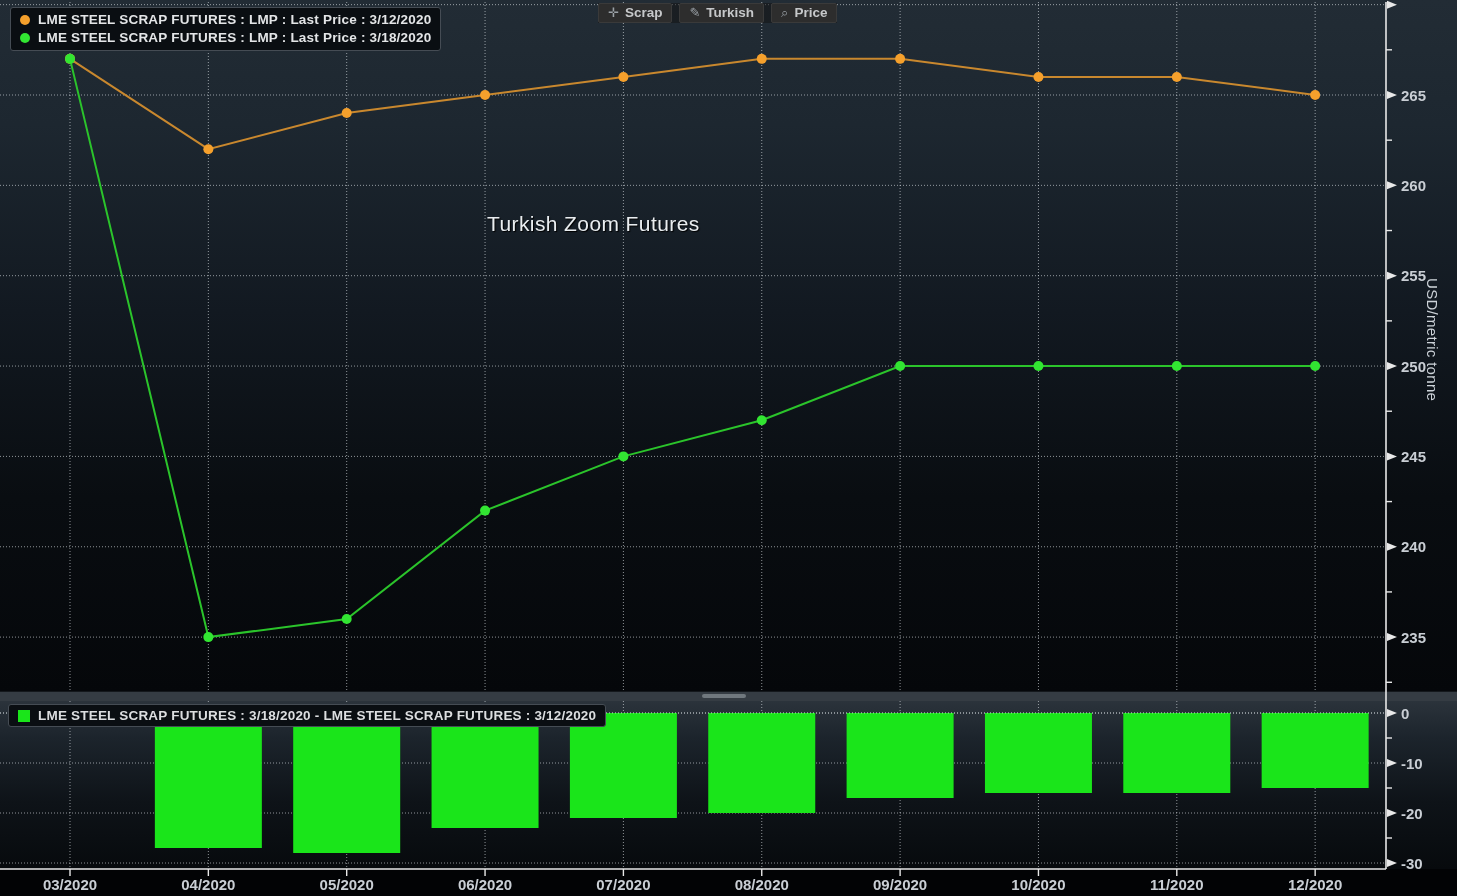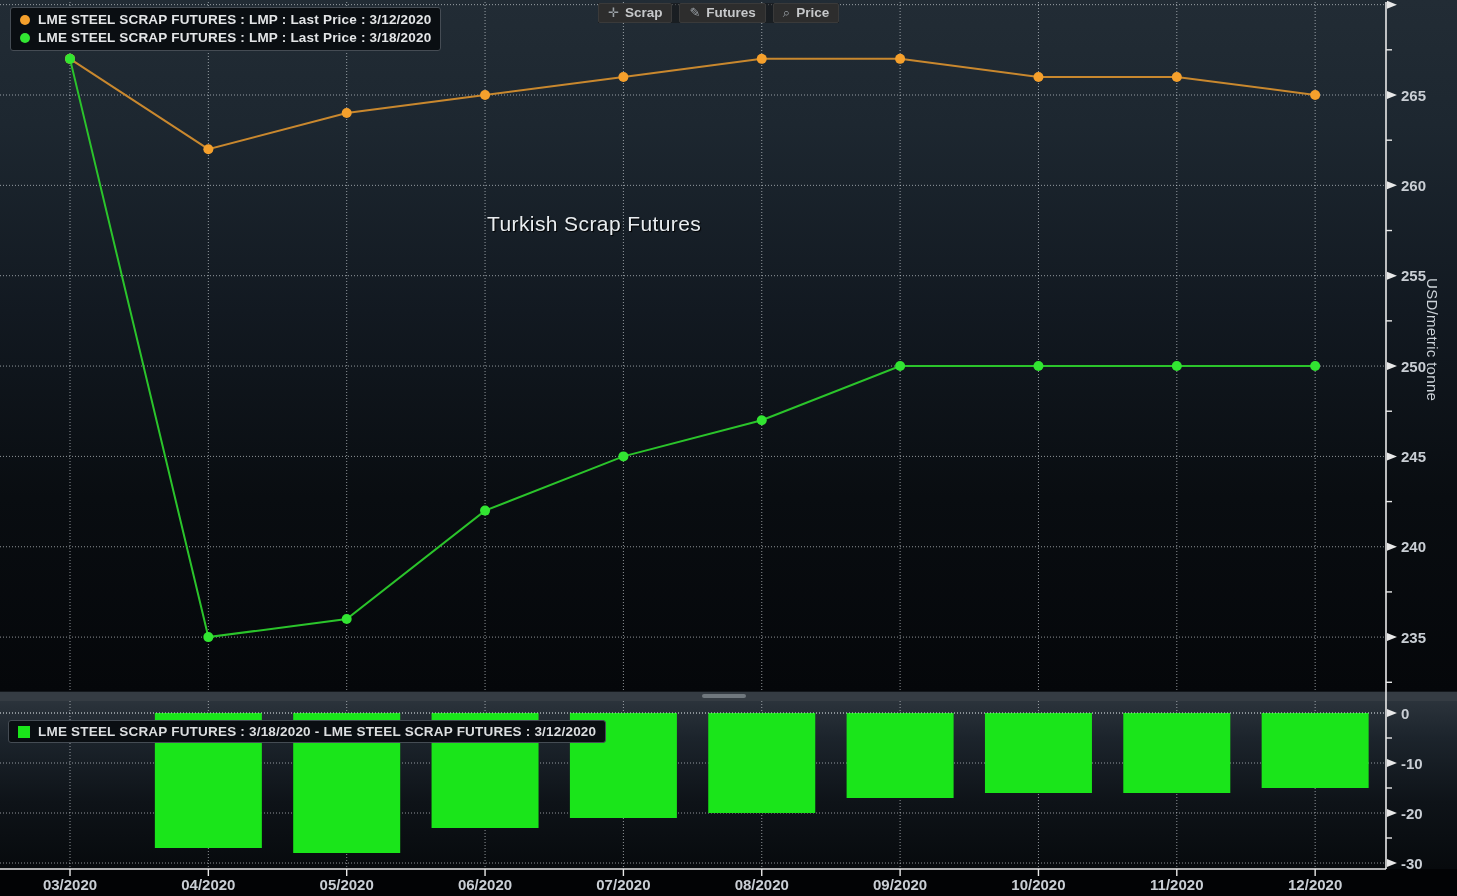--- a/index.html
+++ b/index.html
@@ -16,21 +16,21 @@
     border:1px solid #454c54;
     border-radius:3px;
     padding:3px 9px;
     display:flex;flex-direction:column;justify-content:center;
   }
   .legend-row{display:flex;align-items:center;gap:8px;line-height:18px;white-space:nowrap;}
   .legend-dot{width:10px;height:10px;border-radius:50%;flex:0 0 auto;}
   .legend-square{width:12px;height:12px;flex:0 0 auto;}
   .legend-text{font-size:13.5px;font-weight:700;color:#e3e5e7;letter-spacing:.2px;}
   .main-legend{left:10px;top:7px;}
-  .bottom-legend{left:8px;top:704px;flex-direction:row;align-items:center;gap:8px;margin-top:16px;}
+  .bottom-legend{left:8px;top:704px;flex-direction:row;align-items:center;gap:8px;}
   .bottom-legend .legend-text{color:#dcdee0;}
   .toolbar{
     position:absolute;left:598px;top:3px;height:20px;
     display:flex;gap:7px;background:rgba(20,20,20,.55);padding:0;
   }
   .tool-btn{
     display:flex;align-items:center;gap:6px;
     background:#2d2d2d;border:1px solid #3a3a3a;border-radius:2px;
     padding:0 9px;height:20px;cursor:default;
   }
@@ -196,40 +196,40 @@
       <text x="1315.1499999999999" y="890" fill="#c9ced4" font-size="15" font-family="&quot;Liberation Sans&quot;,sans-serif" font-weight="bold" text-anchor="middle">12/2020</text>
     </svg>
 
   <div class="toolbar">
     <div class="tool-btn">
       <span class="t-icon">✛</span>
       <span class="t-label">Scrap</span>
     </div>
     <div class="tool-btn">
       <span class="t-icon">✎</span>
-      <span class="t-label">Futures</span>
+      <span class="t-label">Turkish</span>
     </div>
     <div class="tool-btn">
       <span class="t-icon">⌕</span>
       <span class="t-label">Price</span>
     </div>
   </div>
 
   <div class="legend-box main-legend">
     <div class="legend-row">
       <span class="legend-dot" style="background-color: rgb(245, 160, 44);"></span>
       <span class="legend-text">LME STEEL SCRAP FUTURES : LMP : Last Price : 3/12/2020</span>
     </div>
     <div class="legend-row">
       <span class="legend-dot" style="background-color: rgb(50, 229, 50);"></span>
       <span class="legend-text">LME STEEL SCRAP FUTURES : LMP : Last Price : 3/18/2020</span>
     </div>
   </div>
 
-  <div class="chart-title">Turkish Scrap Futures</div>
+  <div class="chart-title">Turkish Zoom Futures</div>
 
   <div class="unit-label">USD/metric tonne</div>
 
   <div class="legend-box bottom-legend">
     <span class="legend-square" style="background-color: rgb(26, 229, 26);"></span>
     <span class="legend-text">LME STEEL SCRAP FUTURES : 3/18/2020 - LME STEEL SCRAP FUTURES : 3/12/2020</span>
   </div>
 
 </div>
 

